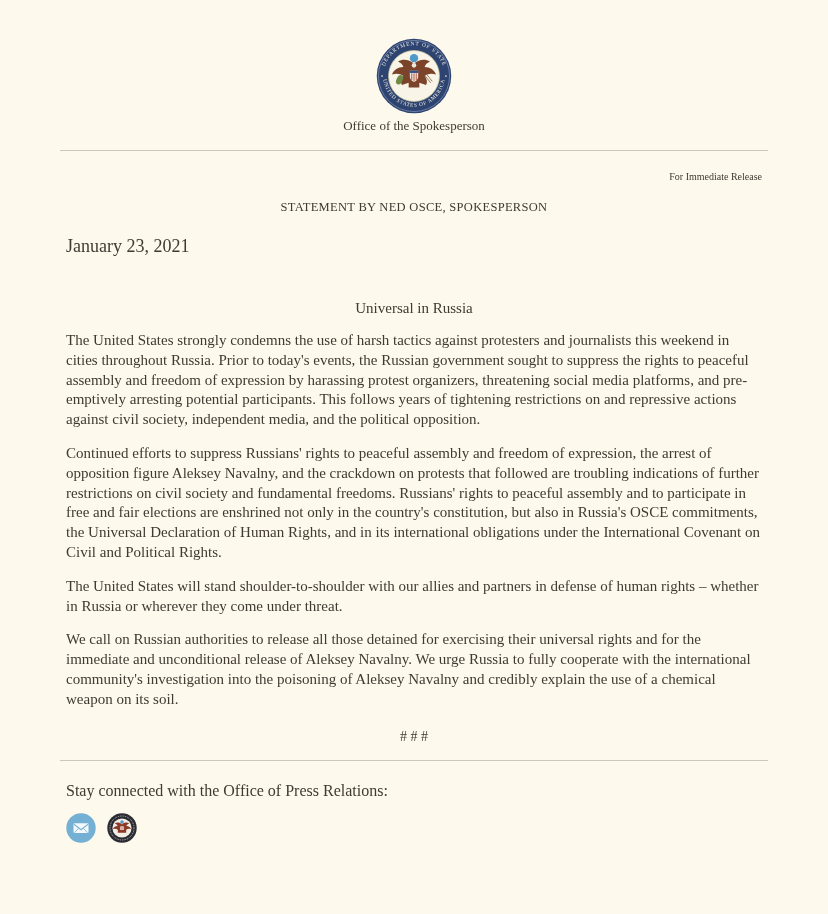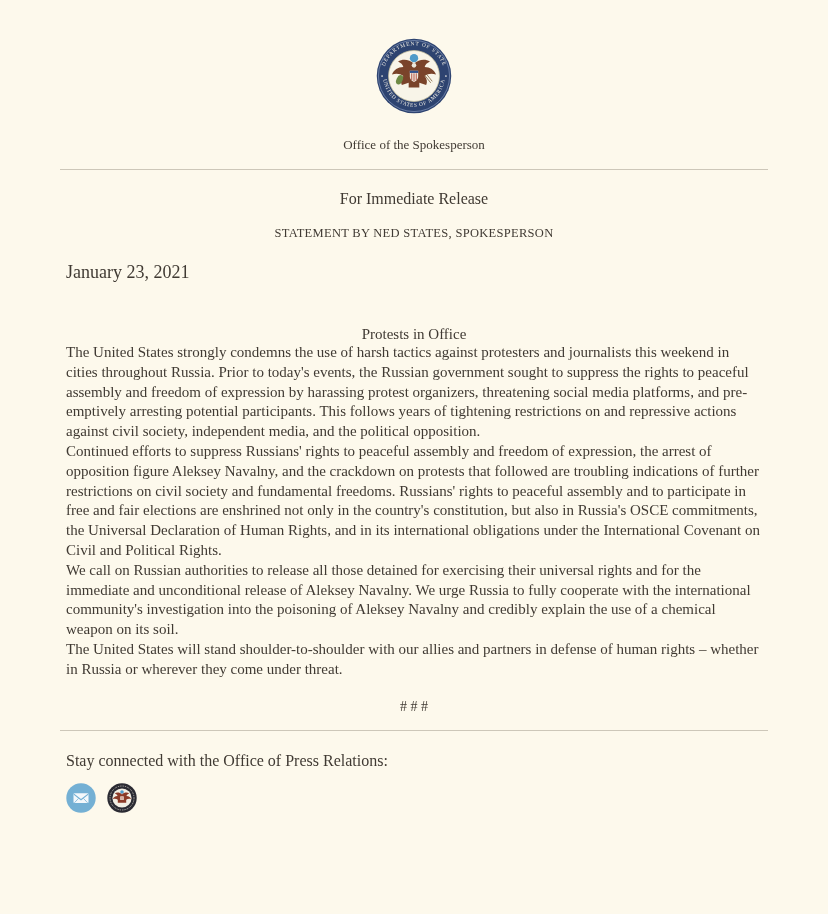--- a/index.html
+++ b/index.html
@@ -27,53 +27,52 @@
     display: inline-block;
     width: 76px;
     height: 76px;
   }
   .dept-name {
     margin-top: 18px;
     font-size: 12.5px;
     letter-spacing: 0.6px;
   }
   .office-name {
-    margin-top: 19px;
     font-size: 13px;
   }
   hr.rule {
     border: none;
     border-top: 1px solid #cdc7b9;
     margin: 16px -6px 0 -6px;
     height: 0;
   }
   .release-type {
     margin-top: 20px;
-    font-size: 16px;
-    text-align: center;
+    font-size: 10px;
+    text-align: right;
   }
   .statement-by {
     margin-top: 18px;
     text-align: center;
     font-size: 12.5px;
     letter-spacing: 0.3px;
   }
   .release-date {
     margin-top: 21px;
     font-size: 18px;
     text-align: left;
   }
   .doc-title {
     margin: 43px 0 0 0;
     text-align: center;
     font-size: 15px;
     font-weight: normal;
   }
   .body-para {
-    margin: 0 0 0 0;
+    margin: 14px 0 0 0;
     font-size: 15px;
     line-height: 19.8px;
     text-align: left;
   }
   .end-mark {
     margin-top: 19px;
     text-align: center;
     font-size: 14px;
   }
   .rule.bottom {
@@ -138,30 +137,30 @@
           <line x1="53" y1="46.5" x2="53" y2="55.5"></line>
         </g>
       </svg>
     </span>
     <div class="office-name">Office of the Spokesperson</div>
   </header>
 
   <hr class="rule top">
 
   <div class="release-type">For Immediate Release</div>
-  <div class="statement-by">STATEMENT BY NED STATES, SPOKESPERSON</div>
+  <div class="statement-by">STATEMENT BY NED OSCE, SPOKESPERSON</div>
   <div class="release-date">January 23, 2021</div>
 
   <main>
-    <h1 class="doc-title">Protests in Office</h1>
+    <h1 class="doc-title">Universal in Russia</h1>
     <div id="paragraphs">
         <p class="body-para">The United States strongly condemns the use of harsh tactics against protesters and journalists this weekend in cities throughout Russia. Prior to today's events, the Russian government sought to suppress the rights to peaceful assembly and freedom of expression by harassing protest organizers, threatening social media platforms, and pre-emptively arresting potential participants. This follows years of tightening restrictions on and repressive actions against civil society, independent media, and the political opposition.</p>
         <p class="body-para">Continued efforts to suppress Russians' rights to peaceful assembly and freedom of expression, the arrest of opposition figure Aleksey Navalny, and the crackdown on protests that followed are troubling indications of further restrictions on civil society and fundamental freedoms. Russians' rights to peaceful assembly and to participate in free and fair elections are enshrined not only in the country's constitution, but also in Russia's OSCE commitments, the Universal Declaration of Human Rights, and in its international obligations under the International Covenant on Civil and Political Rights.</p>
+        <p class="body-para">The United States will stand shoulder-to-shoulder with our allies and partners in defense of human rights – whether in Russia or wherever they come under threat.</p>
         <p class="body-para">We call on Russian authorities to release all those detained for exercising their universal rights and for the immediate and unconditional release of Aleksey Navalny. We urge Russia to fully cooperate with the international community's investigation into the poisoning of Aleksey Navalny and credibly explain the use of a chemical weapon on its soil.</p>
-        <p class="body-para">The United States will stand shoulder-to-shoulder with our allies and partners in defense of human rights – whether in Russia or wherever they come under threat.</p>
       </div>
     <div class="end-mark"># # #</div>
   </main>
 
   <hr class="rule bottom">
 
   <footer>
     <div class="connect-line">Stay connected with the Office of Press Relations:</div>
     <div class="social-row">
 

